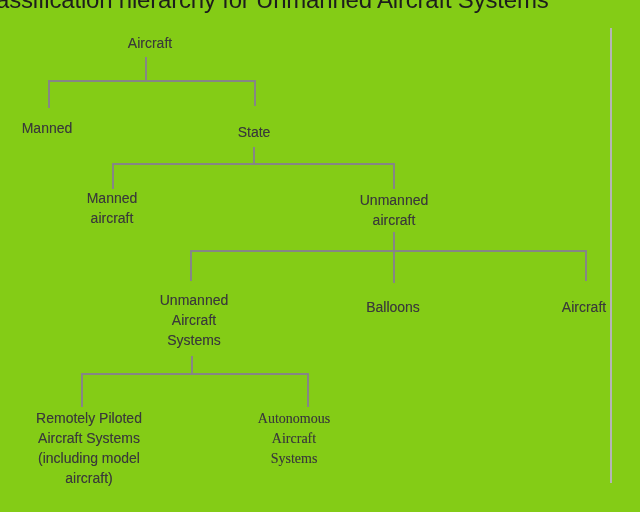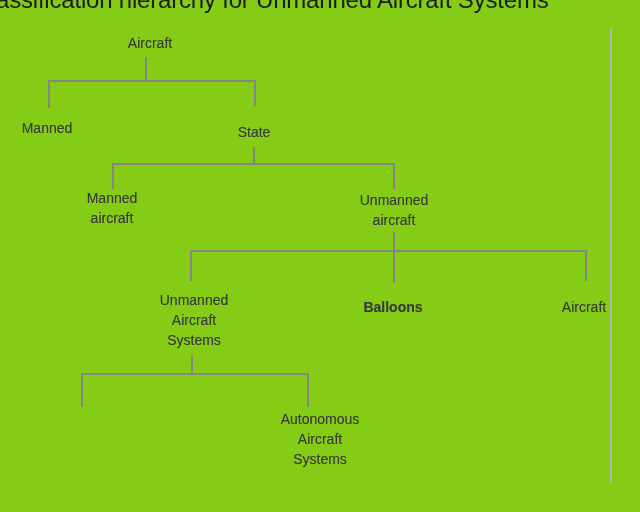--- a/index.html
+++ b/index.html
@@ -80,19 +80,23 @@
   <div class="node" style="left:150px; top:33px;">Aircraft</div>
   <div class="node" style="left:47px;  top:118px;">Manned</div>
   <div class="node" style="left:254px; top:122px;">State</div>
   <div class="node" style="left:112px; top:188px;">Manned
 aircraft</div>
   <div class="node" style="left:394px; top:190px;">Unmanned
 aircraft</div>
   <div class="node" style="left:194px; top:290px;">Unmanned
 Aircraft
 Systems</div>
-  <div class="node" style="left:393px; top:297px;font-weight:bold;">Balloons</div>
+  <div class="node" style="left:393px; top:297px;">Balloons</div>
   <div class="node" style="left:584px; top:297px;">Aircraft</div>
-  <div class="node" style="left:320px; top:409px;">Autonomous
+  <div class="node" style="left:89px;  top:408px;">Remotely Piloted
+Aircraft Systems
+(including model
+aircraft)</div>
+  <div class="node" style="left:294px; top:409px;font-family:Liberation Serif, serif;">Autonomous
 Aircraft
 Systems</div>
 
 </div>
 
 </body></html>

